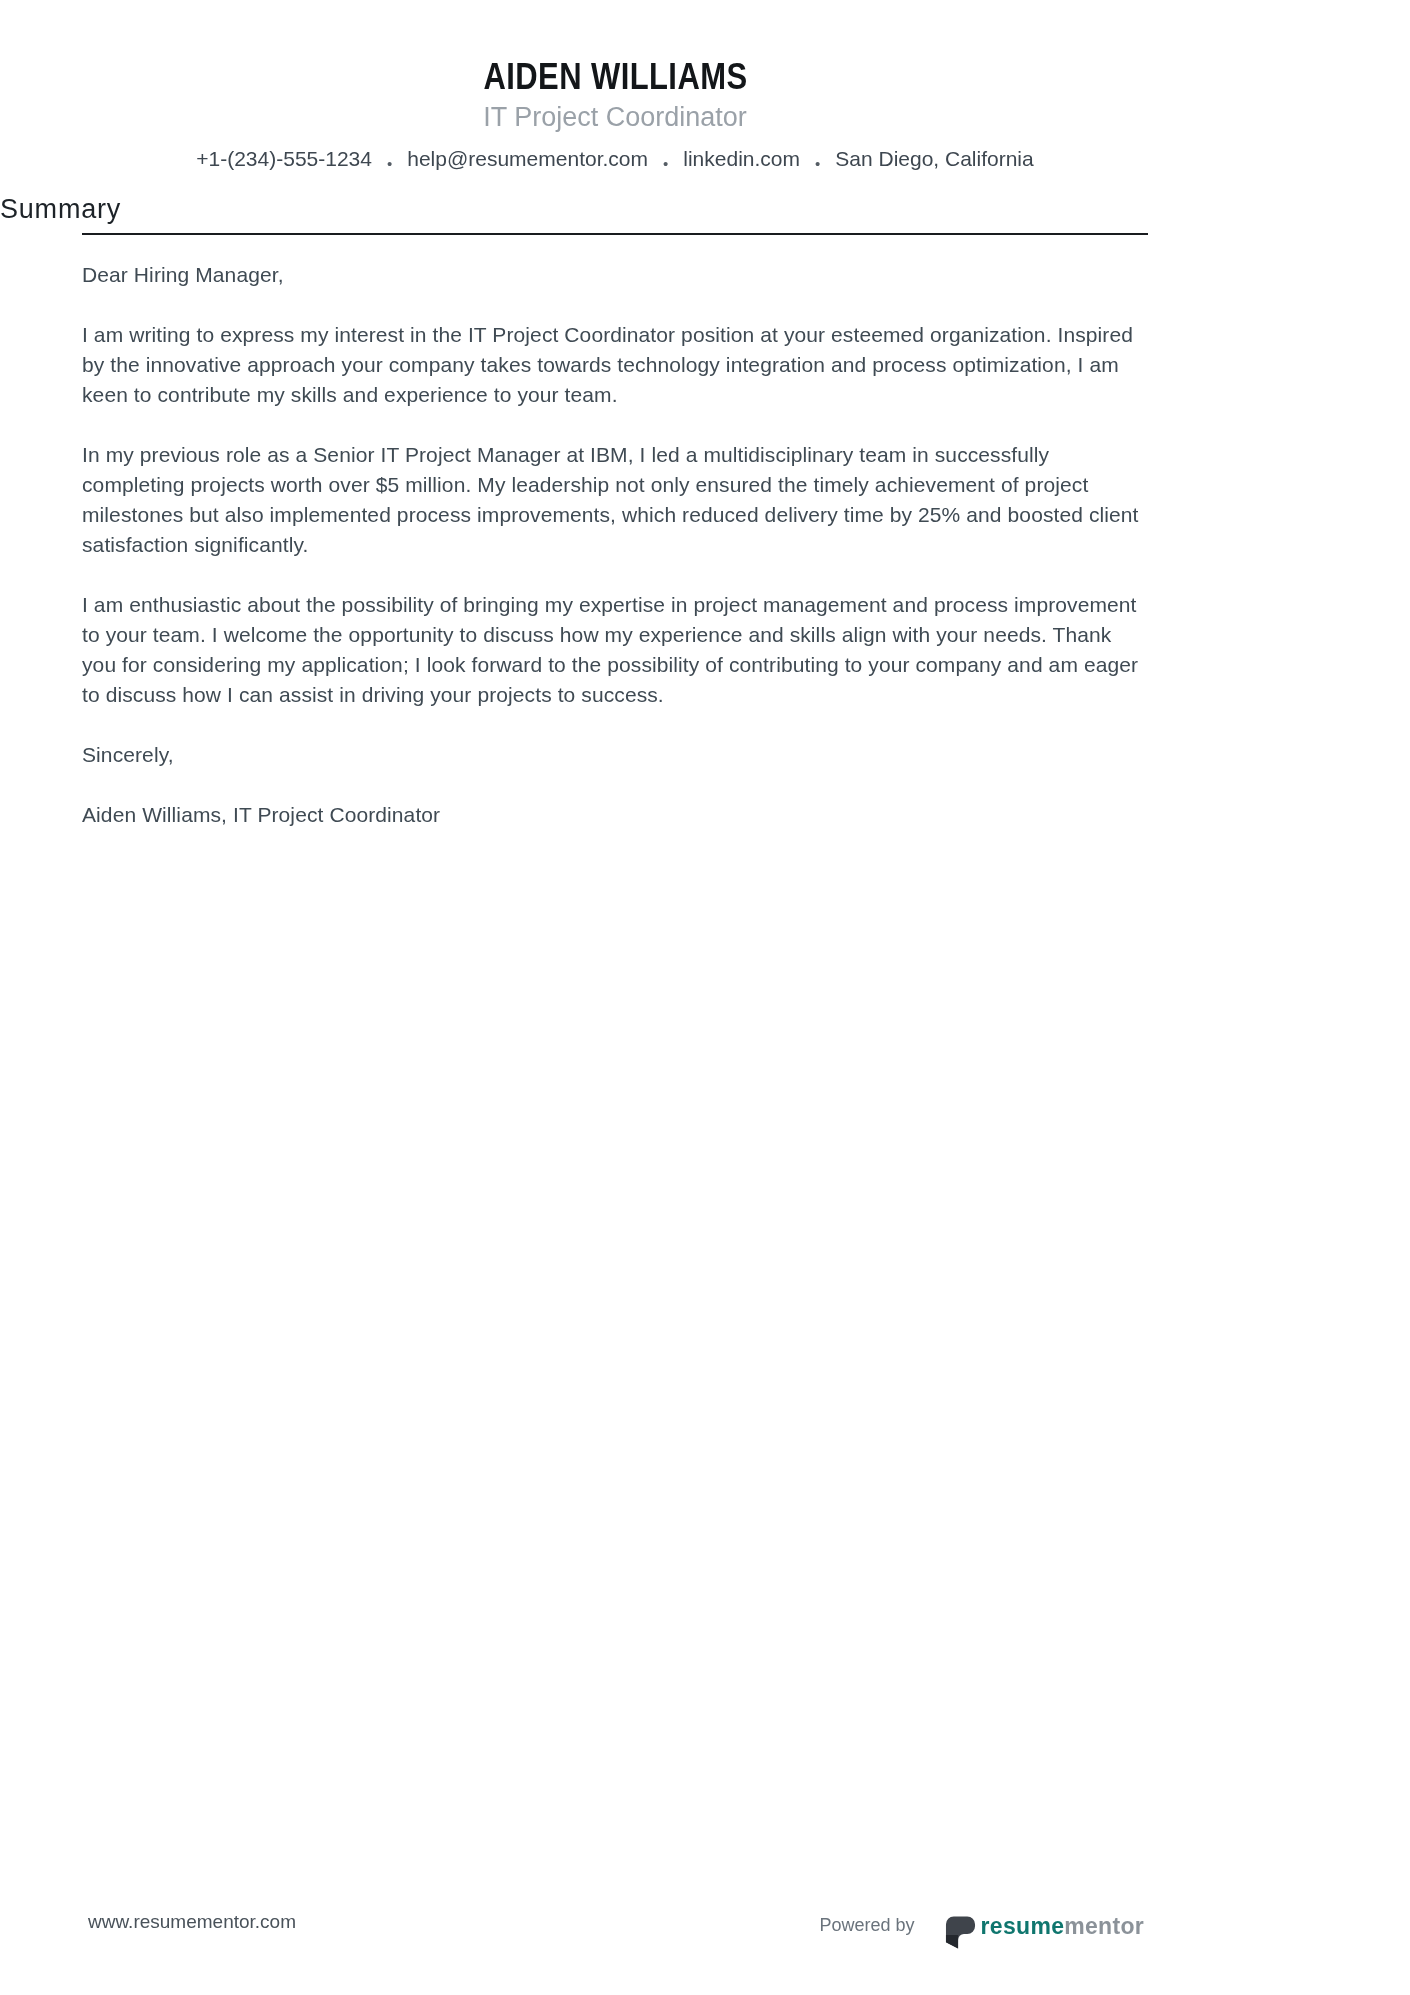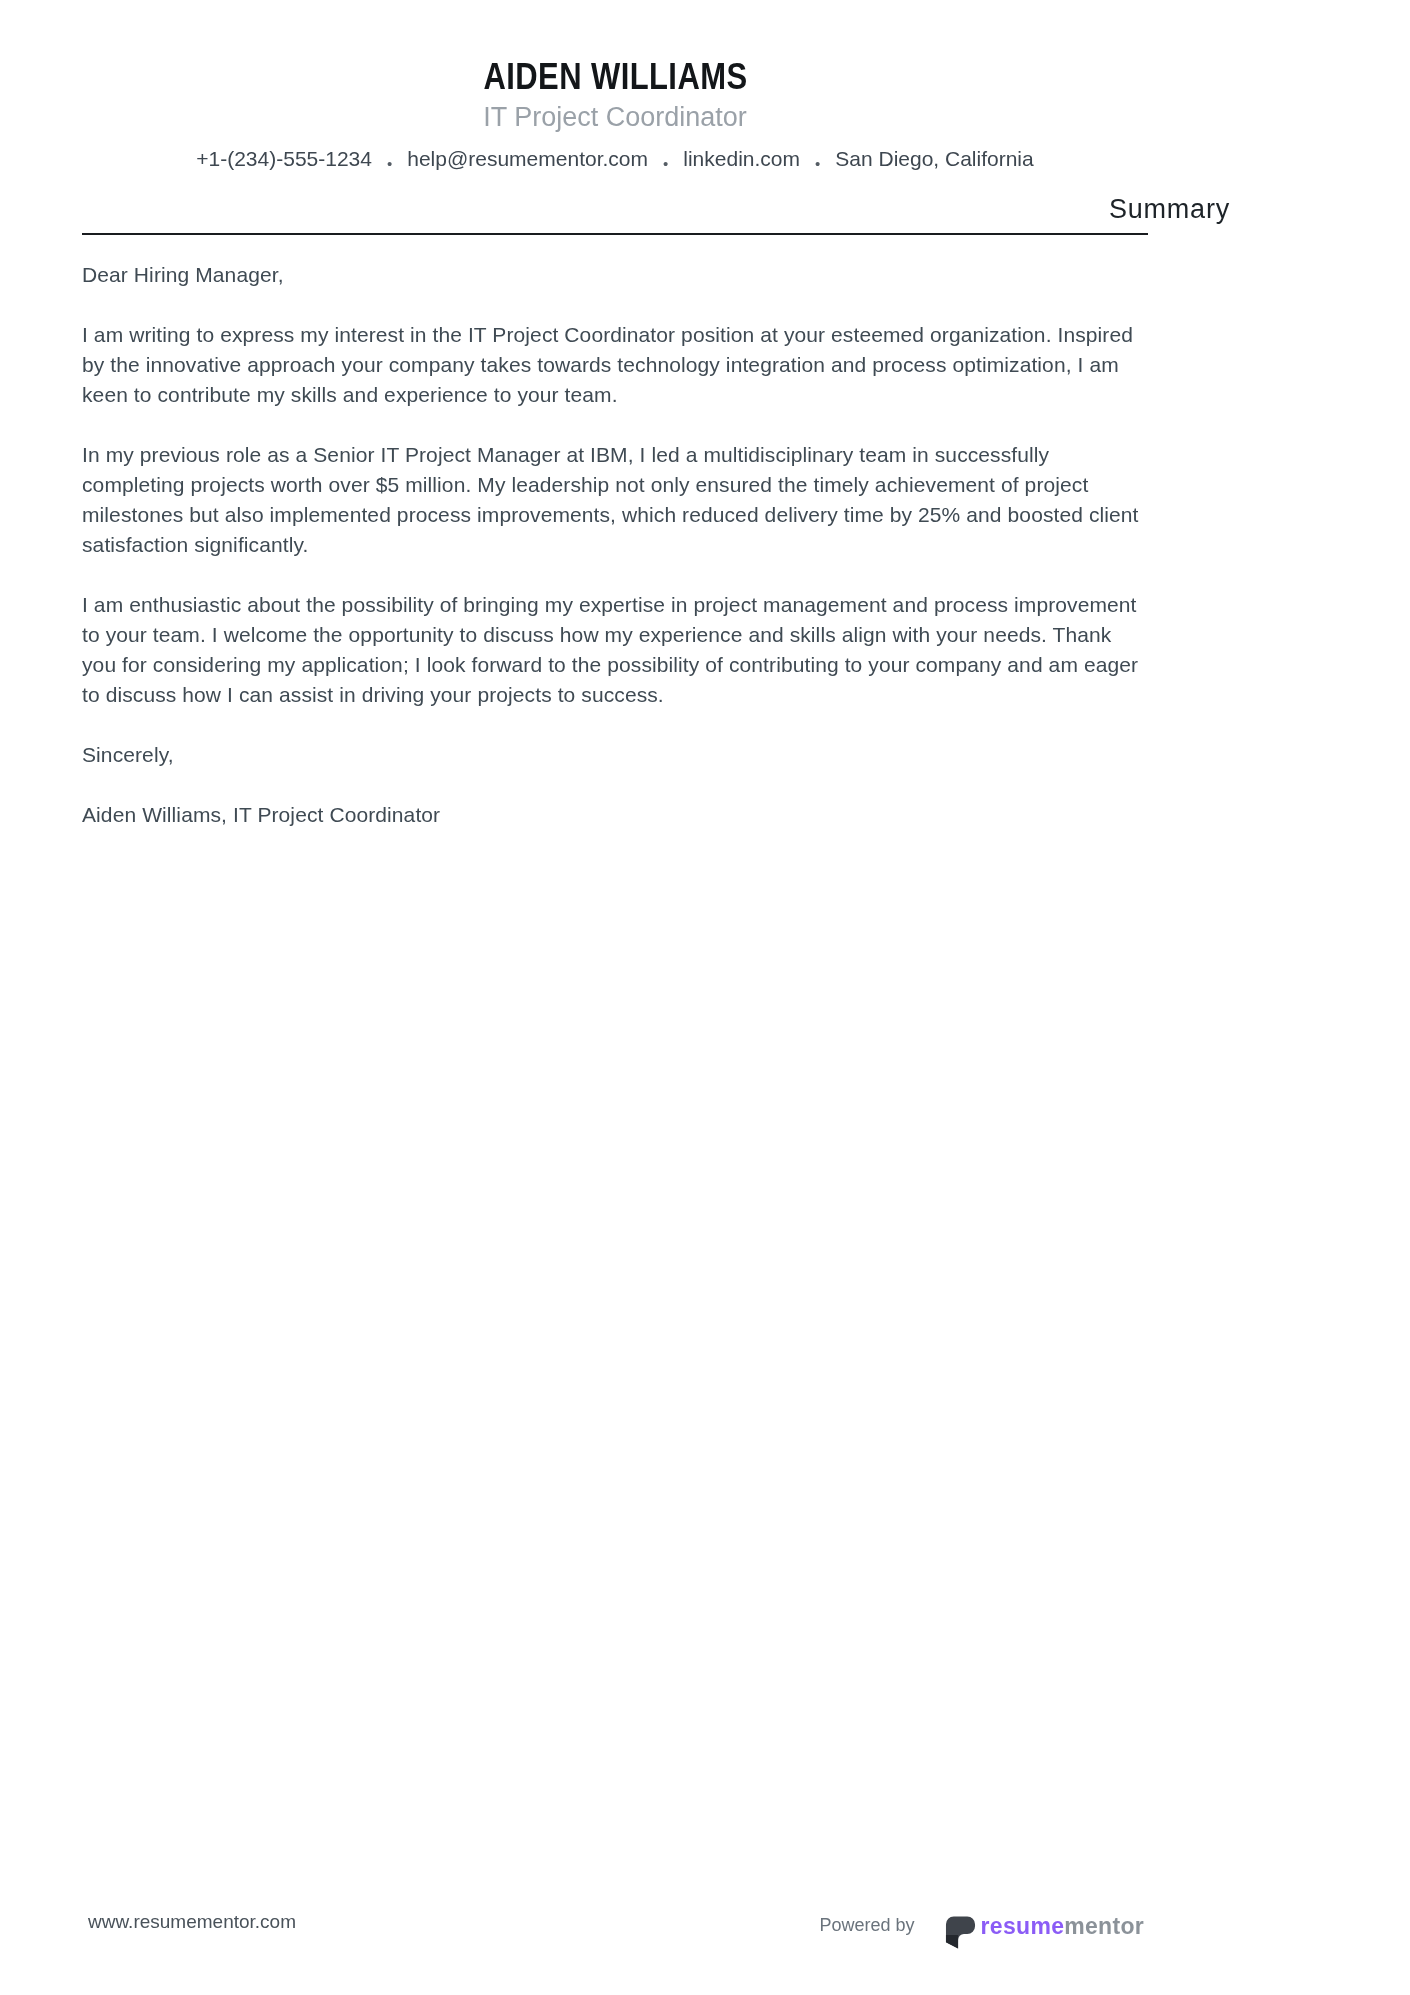--- a/index.html
+++ b/index.html
@@ -11,36 +11,36 @@
   .name{margin:0;font-size:36px;font-weight:800;color:#131619;line-height:1.15;}
   .name .condense{display:inline-block;transform:scaleX(0.86);transform-origin:center;letter-spacing:0.5px;}
   .job-title{margin-top:4px;font-size:27px;font-weight:400;color:#9aa1a8;line-height:1.25;}
   .contact{margin-top:11px;display:flex;justify-content:center;align-items:flex-end;gap:15px;
            font-size:21px;color:#3e4750;line-height:1.2;}
   .contact .dot{font-size:15px;color:#555d65;line-height:1;}
   .contact a{color:#3e4750;text-decoration:none;}
 
   
   .summary{margin-top:23px;}
-  .section-heading{margin:0;text-align:right;font-size:27px;font-weight:500;color:#1d2328;letter-spacing:0.8px;}
+  .section-heading{margin:0;text-align:left;font-size:27px;font-weight:500;color:#1d2328;letter-spacing:0.8px;}
   .rule{border:0;border-top:2.5px solid #191c1f;margin:8px 82px 0 82px;}
 
   
   .letter{margin:25px 82px 0 82px;}
   .letter p{margin:0 0 30px 0;font-size:21px;line-height:30px;color:#3f4a53;letter-spacing:0.1px;}
   .letter p:last-child{margin-bottom:16px;}
 
   
   .footer-site{position:absolute;left:88px;bottom:62px;font-size:19px;color:#49525a;text-decoration:none;}
   .powered{position:absolute;right:86px;bottom:46px;display:flex;align-items:flex-start;}
   .powered .label{font-size:18px;color:#6a737c;margin-right:30px;}
   .logo{display:block;margin-right:5px;}
   .logo svg{width:31px;height:34px;display:block;}
   .brand{font-size:23px;letter-spacing:0.3px;line-height:1;}
-  .brand .b{font-weight:700;color:#8b5cf6;}
+  .brand .b{font-weight:700;color:#0f766e;}
   .brand .m{font-style:normal;font-weight:600;color:#8b9299;}
 </style>
 </head>
 <body>
 
 <div class="page">
 
   <header class="header">
     <h1 class="name"><span class="condense">AIDEN WILLIAMS</span></h1>
     <div class="job-title">IT Project Coordinator</div>

